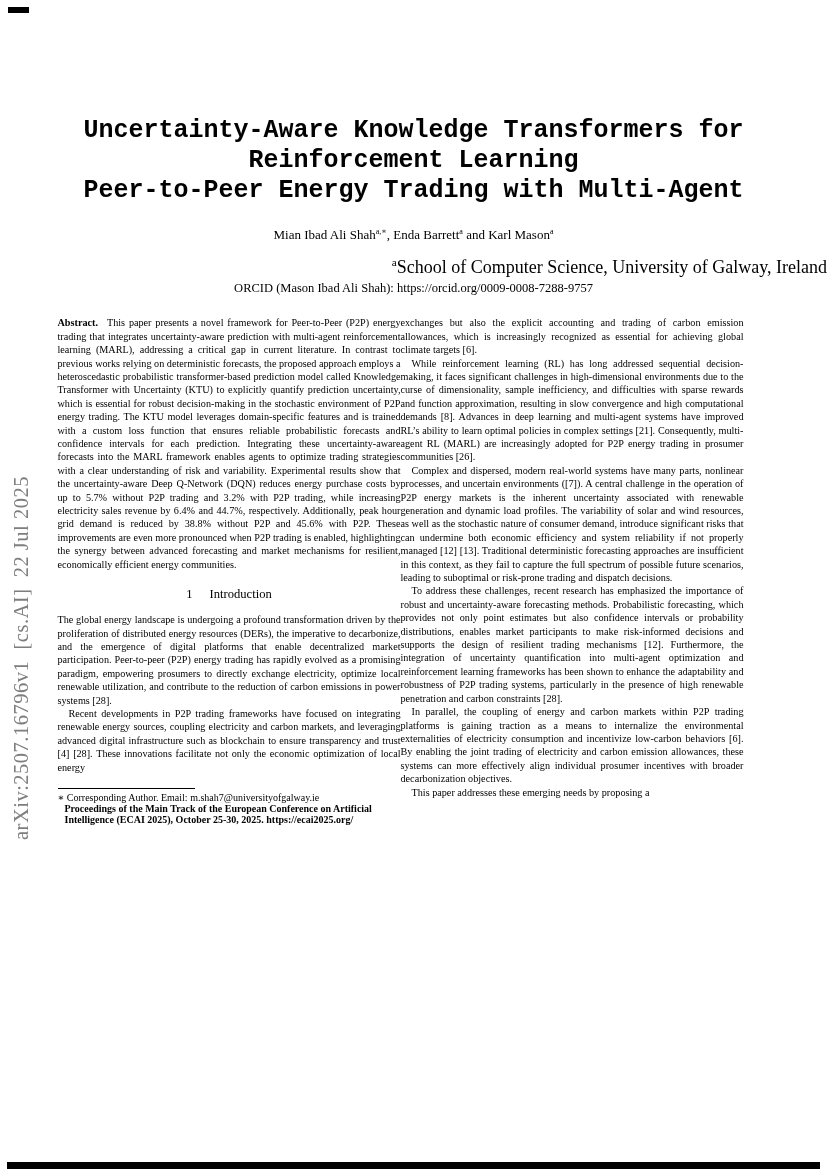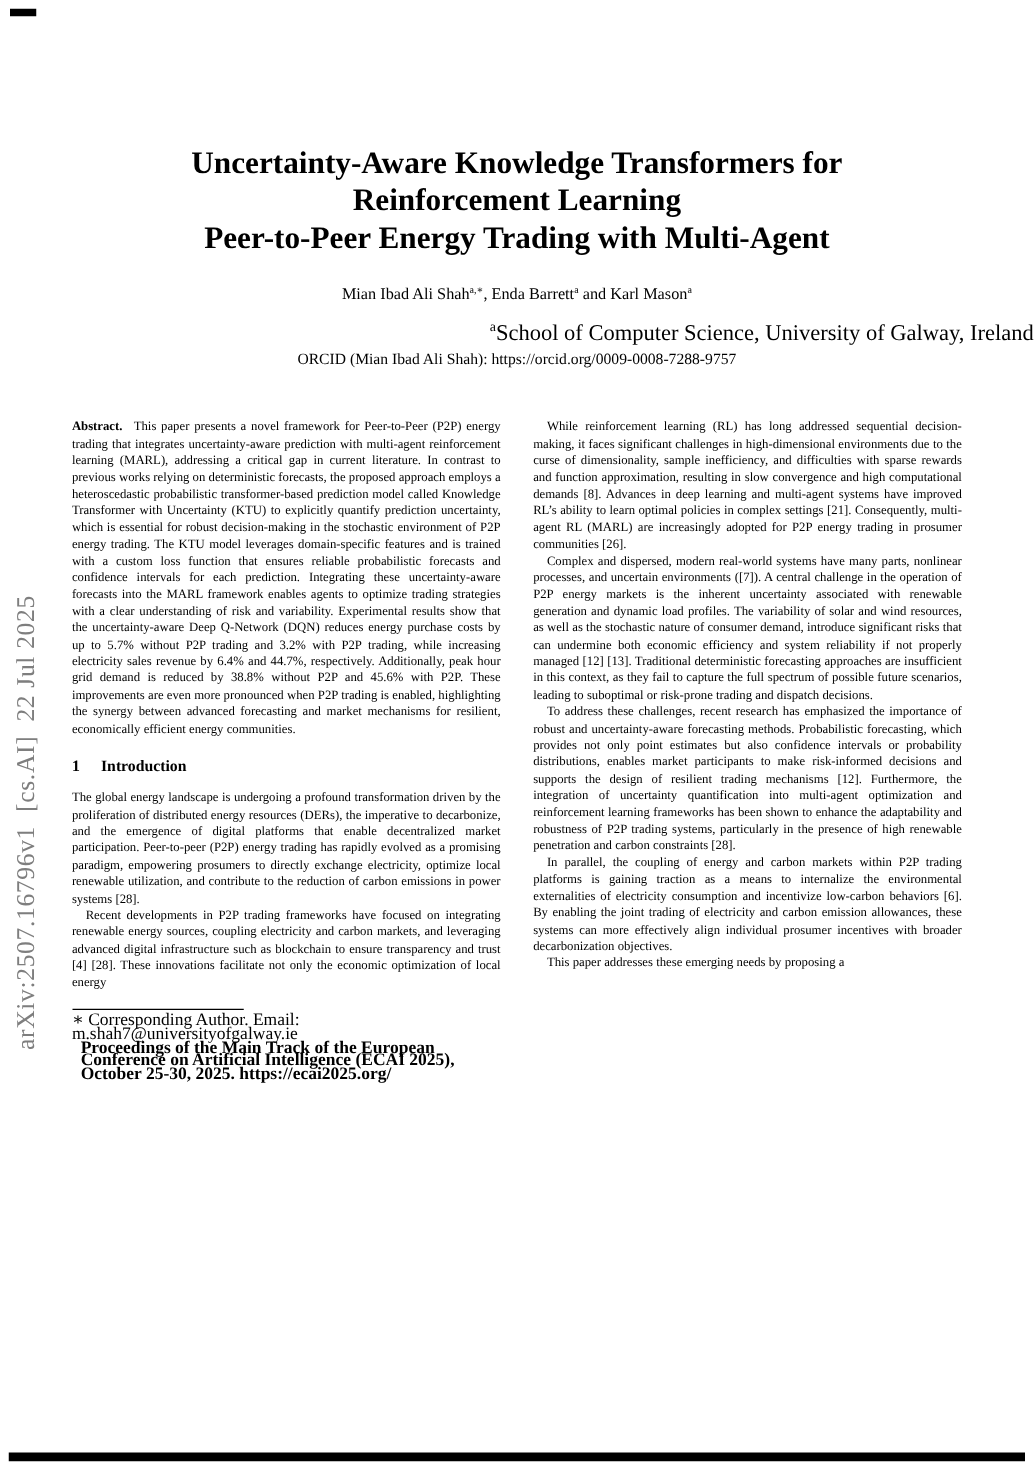--- a/index.html
+++ b/index.html
@@ -54,20 +54,21 @@
     white-space: pre;
     font-family: "Liberation Serif", "DejaVu Serif", serif;
   }
 
   
   .title-block {
     text-align: center;
     font-weight: bold;
     font-size: 25px;
     line-height: 30px;
+    font-family: Liberation Mono, monospace;
   }
   .authors-line {
     text-align: center;
     font-weight: normal;
     font-size: 13px;
     margin-top: 21px;
   }
   .authors-line sup, .affiliation-line sup {
     font-size: 0.62em;
   }
@@ -81,55 +82,54 @@
     font-size: 12.5px;
     margin-top: 3px;
   }
   .orcid-line .url, .footnotes .url, .footnotes .email {
     color: #000;
     text-decoration: none;
   }
 
   
   .columns {
-    margin: 40px auto 0 auto;
+    margin: 20px auto 0 auto;
     width: 712px;
     display: flex;
-    gap: 26px;
   }
   .col {
     width: 343px;
     font-size: 10.2px;
     line-height: 13.4px;
     text-align: justify;
     hyphens: auto;
   }
   .col p { margin: 0; }
   .col p.indent { text-indent: 11px; }
   .col p + p { margin-top: 0; }
 
   .abstract { margin-bottom: 0; }
   .abstract .abs-label {
     font-weight: bold;
     margin-right: 9px;
   }
 
   .section-heading {
     font-size: 12.6px;
-    font-weight: bold;
+    font-weight: normal;
     margin: 16px 0 11px 0;
-    text-align: left;
+    text-align: center;
     line-height: 1.2;
   }
   .section-heading .sec-num { margin-right: 17px; }
 
   
   .footnotes {
     margin-top: 14px;
-    font-size: 14px;
+    font-size: 10px;
     line-height: 10.8px;
     text-align: left;
   }
   .footnote-rule {
     width: 137px;
     border: none;
     border-top: 1px solid #000;
     margin: 0 0 4px 0;
   }
   .footnotes p { margin: 0; }
@@ -147,40 +147,41 @@
   <div class="title-block">
     <div>Uncertainty-Aware Knowledge Transformers for</div>
     <div>Reinforcement Learning</div>
     <div>Peer-to-Peer Energy Trading with Multi-Agent</div>
   </div>
 
   <div class="authors-line"><span>Mian Ibad Ali Shah</span><sup>a,∗</sup><span>, </span><span>Enda Barrett</span><sup>a</sup><span> and </span><span>Karl Mason</span><sup>a</sup></div>
 
   <div class="affiliation-line"><sup>a</sup><span>School of Computer Science, University of Galway, Ireland</span></div>
 
-  <div class="orcid-line"><span>ORCID (Mian Ibad Ali Shah): </span><span class="url">https://orcid.org/0009-0008-7288-9757</span></div>
+  <div class="orcid-line"><span>ORCID (Mason Ibad Ali Shah): </span><span class="url">https://orcid.org/0009-0008-7288-9757</span></div>
 
   <div class="columns">
 
     <div class="col">
       <p class="abstract"><span class="abs-label">Abstract.</span><span>This paper presents a novel framework for Peer-to-Peer (P2P) energy trading that integrates uncertainty-aware prediction with multi-agent reinforcement learning (MARL), addressing a critical gap in current literature. In contrast to previous works relying on deterministic forecasts, the proposed approach employs a heteroscedastic probabilistic transformer-based prediction model called Knowledge Transformer with Uncertainty (KTU) to explicitly quantify prediction uncertainty, which is essential for robust decision-making in the stochastic environment of P2P energy trading. The KTU model leverages domain-specific features and is trained with a custom loss function that ensures reliable probabilistic forecasts and confidence intervals for each prediction. Integrating these uncertainty-aware forecasts into the MARL framework enables agents to optimize trading strategies with a clear understanding of risk and variability. Experimental results show that the uncertainty-aware Deep Q-Network (DQN) reduces energy purchase costs by up to 5.7% without P2P trading and 3.2% with P2P trading, while increasing electricity sales revenue by 6.4% and 44.7%, respectively. Additionally, peak hour grid demand is reduced by 38.8% without P2P and 45.6% with P2P. These improvements are even more pronounced when P2P trading is enabled, highlighting the synergy between advanced forecasting and market mechanisms for resilient, economically efficient energy communities.</span></p>
 
       <div class="section-heading"><span class="sec-num">1</span><span>Introduction</span></div>
 
       <p>The global energy landscape is undergoing a profound transformation driven by the proliferation of distributed energy resources (DERs), the imperative to decarbonize, and the emergence of digital platforms that enable decentralized market participation. Peer-to-peer (P2P) energy trading has rapidly evolved as a promising paradigm, empowering prosumers to directly exchange electricity, optimize local renewable utilization, and contribute to the reduction of carbon emissions in power systems [28].</p>
       <p class="indent">Recent developments in P2P trading frameworks have focused on integrating renewable energy sources, coupling electricity and carbon markets, and leveraging advanced digital infrastructure such as blockchain to ensure transparency and trust [4] [28]. These innovations facilitate not only the economic optimization of local energy</p>
 
       <div class="footnotes">
         <hr class="footnote-rule">
         <p><span>∗ Corresponding Author. Email: </span><span class="email">m.shah7@universityofgalway.ie</span></p>
         <p class="fn-proceedings"><span>Proceedings of the Main Track of the European Conference on Artificial Intelligence (ECAI 2025), October 25-30, 2025. </span><span class="url">https://ecai2025.org/</span></p>
       </div>
     </div>
 
     <div class="col">
+      <p>exchanges but also the explicit accounting and trading of carbon emission allowances, which is increasingly recognized as essential for achieving global climate targets [6].</p>
       <p class="indent">While reinforcement learning (RL) has long addressed sequential decision-making, it faces significant challenges in high-dimensional environments due to the curse of dimensionality, sample inefficiency, and difficulties with sparse rewards and function approximation, resulting in slow convergence and high computational demands [8]. Advances in deep learning and multi-agent systems have improved RL’s ability to learn optimal policies in complex settings [21]. Consequently, multi-agent RL (MARL) are increasingly adopted for P2P energy trading in prosumer communities [26].</p>
       <p class="indent">Complex and dispersed, modern real-world systems have many parts, nonlinear processes, and uncertain environments ([7]). A central challenge in the operation of P2P energy markets is the inherent uncertainty associated with renewable generation and dynamic load profiles. The variability of solar and wind resources, as well as the stochastic nature of consumer demand, introduce significant risks that can undermine both economic efficiency and system reliability if not properly managed [12] [13]. Traditional deterministic forecasting approaches are insufficient in this context, as they fail to capture the full spectrum of possible future scenarios, leading to suboptimal or risk-prone trading and dispatch decisions.</p>
       <p class="indent">To address these challenges, recent research has emphasized the importance of robust and uncertainty-aware forecasting methods. Probabilistic forecasting, which provides not only point estimates but also confidence intervals or probability distributions, enables market participants to make risk-informed decisions and supports the design of resilient trading mechanisms [12]. Furthermore, the integration of uncertainty quantification into multi-agent optimization and reinforcement learning frameworks has been shown to enhance the adaptability and robustness of P2P trading systems, particularly in the presence of high renewable penetration and carbon constraints [28].</p>
       <p class="indent">In parallel, the coupling of energy and carbon markets within P2P trading platforms is gaining traction as a means to internalize the environmental externalities of electricity consumption and incentivize low-carbon behaviors [6]. By enabling the joint trading of electricity and carbon emission allowances, these systems can more effectively align individual prosumer incentives with broader decarbonization objectives.</p>
       <p class="indent">This paper addresses these emerging needs by proposing a</p>
     </div>
 
   </div>
 
   <div class="artifact-bottom"></div>

